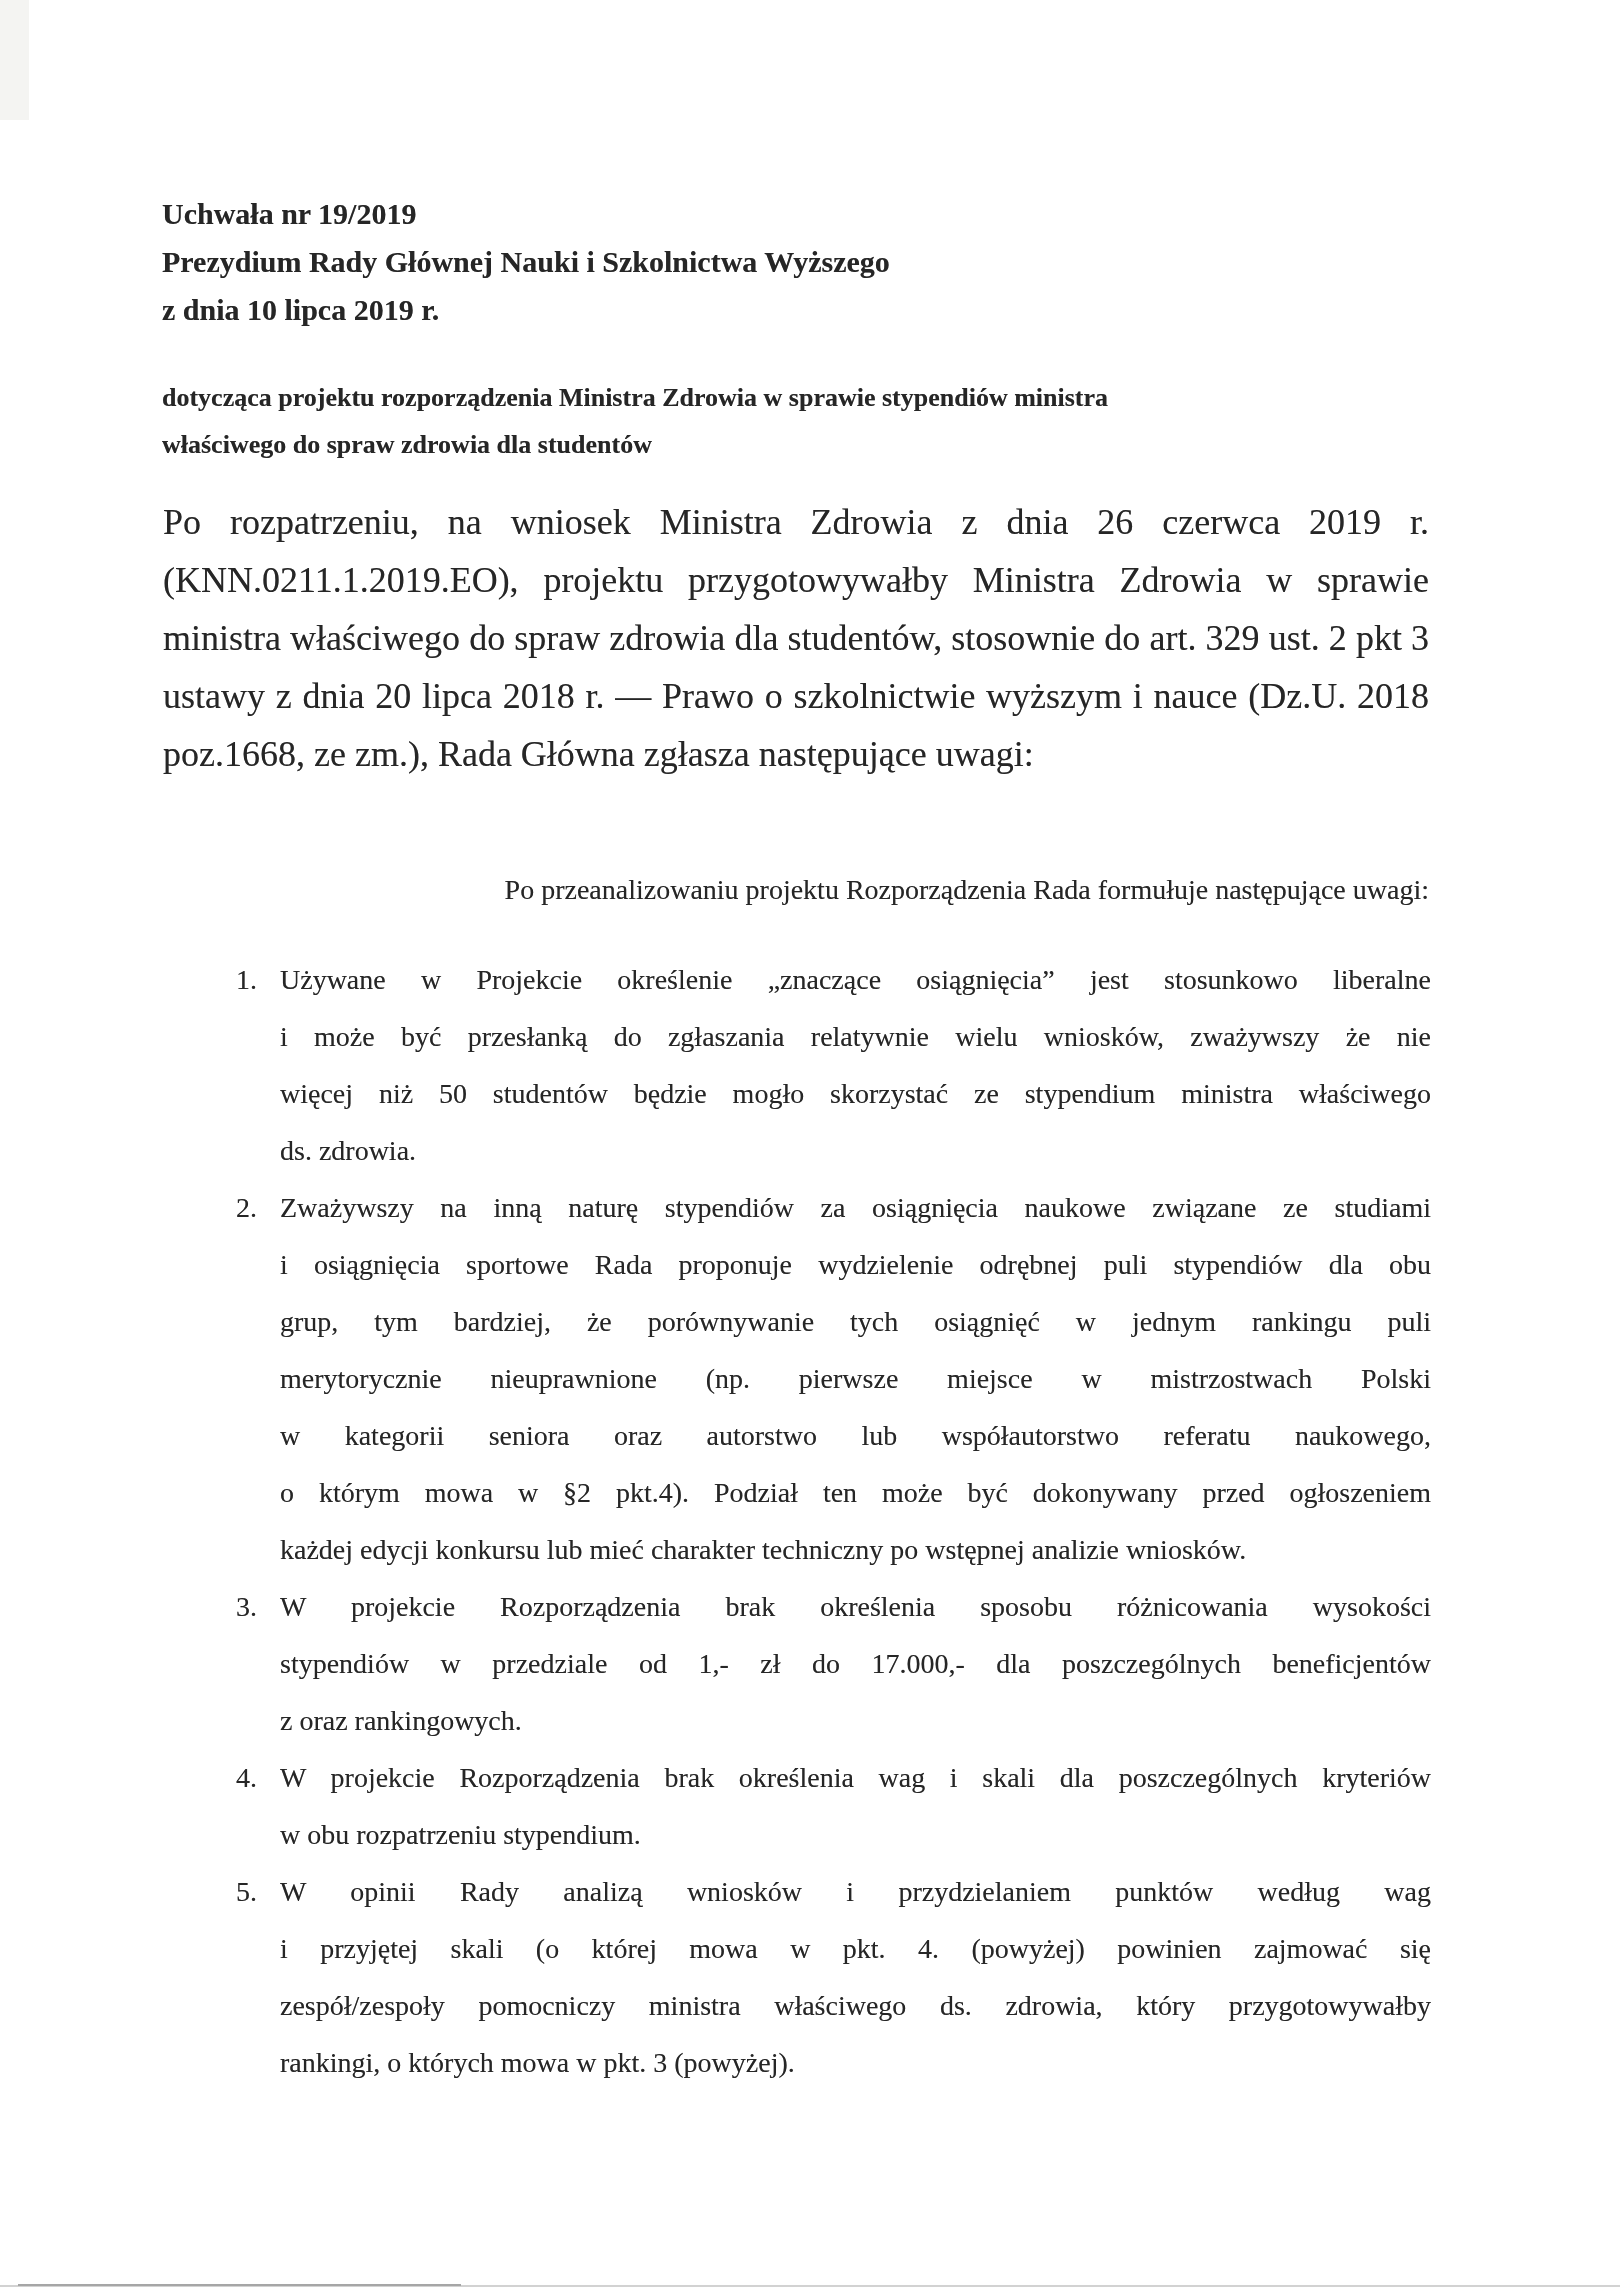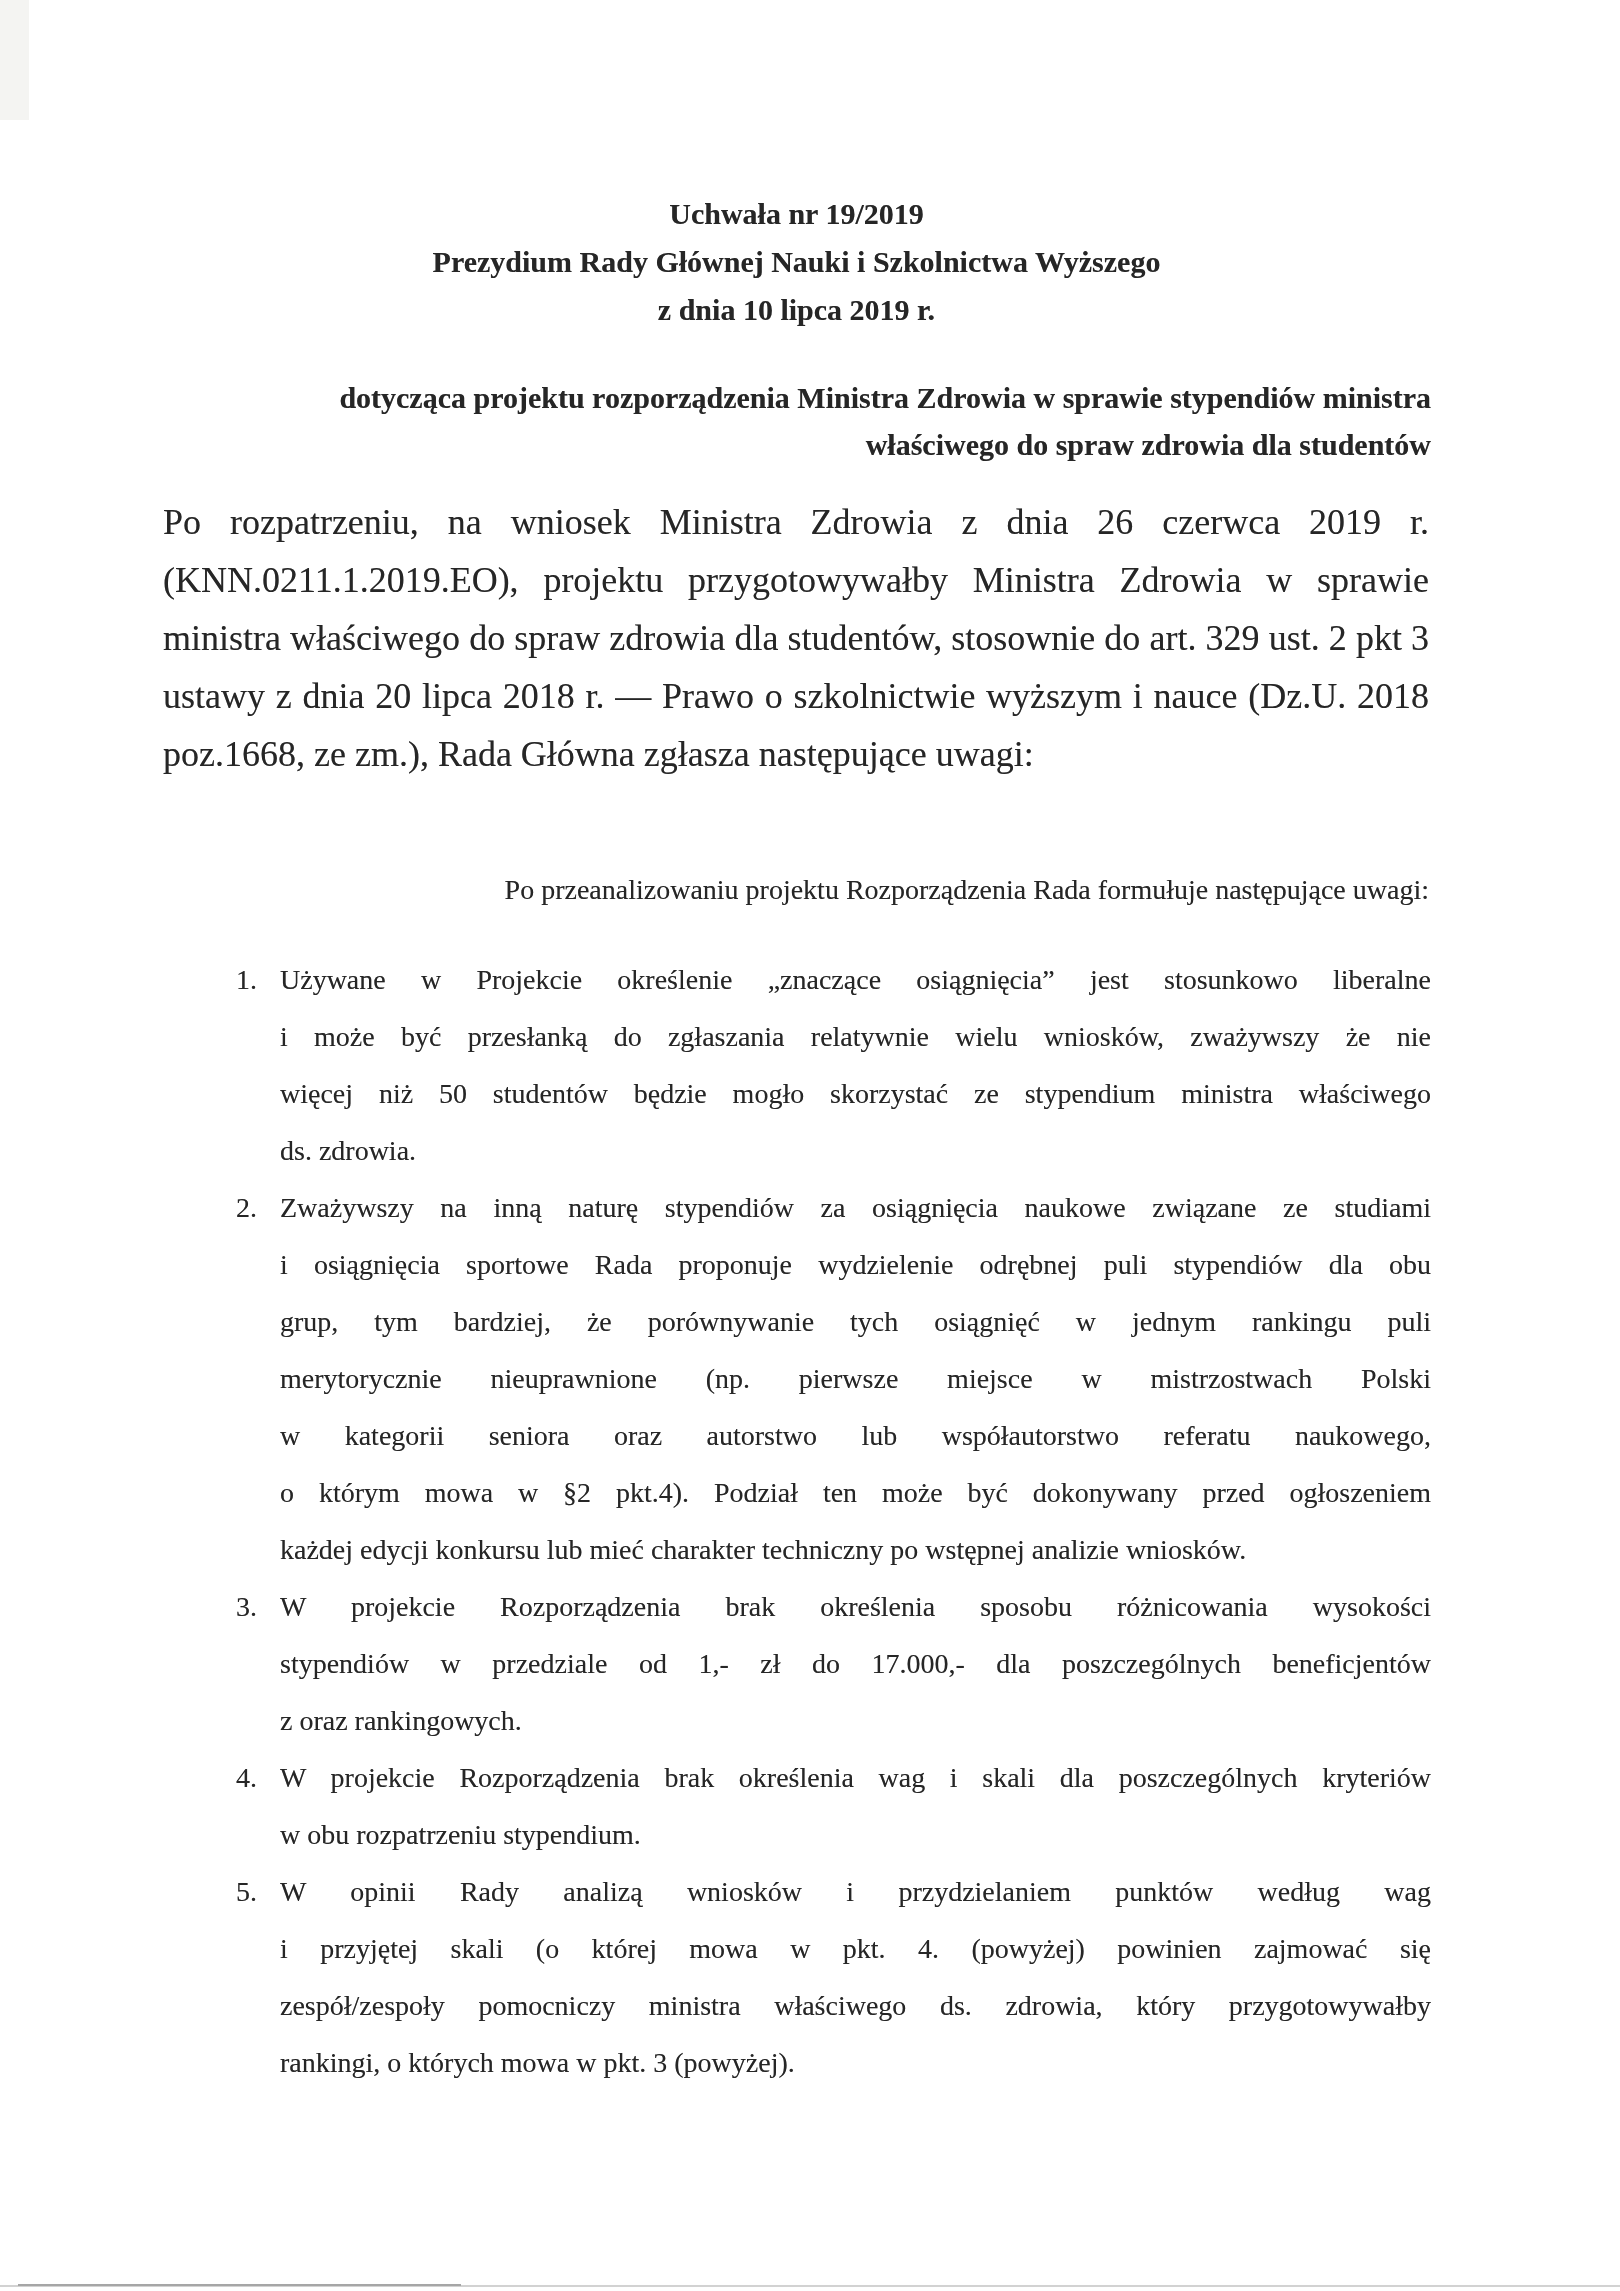--- a/index.html
+++ b/index.html
@@ -10,31 +10,31 @@
     background: #ffffff;
     font-family: "Liberation Serif", "DejaVu Serif", serif;
     color: #262626;
     overflow: hidden;
     text-shadow: 0 0 0.5px rgba(0,0,0,0.35);
   }
   
   .doc-header {
     position: absolute;
     top: 190px; left: 162px; width: 1269px;
-    text-align: center;
+    text-align: left;
     font-weight: 700;
     font-size: 30px;
   }
   .doc-header .h-line { height: 48px; line-height: 48px; white-space: nowrap; }
   .doc-subject {
     position: absolute;
     top: 374px; left: 162px; width: 1269px;
-    text-align: right;
+    text-align: left;
     font-weight: 700;
-    font-size: 30px;
+    font-size: 26px;
   }
   .doc-subject .h-line { height: 47px; line-height: 47px; white-space: nowrap; }
 
   
   .intro {
     position: absolute;
     top: 493px; left: 163px; width: 1266px;
     font-size: 36px;
   }
   .intro .jline { height: 58px; line-height: 58px; }

